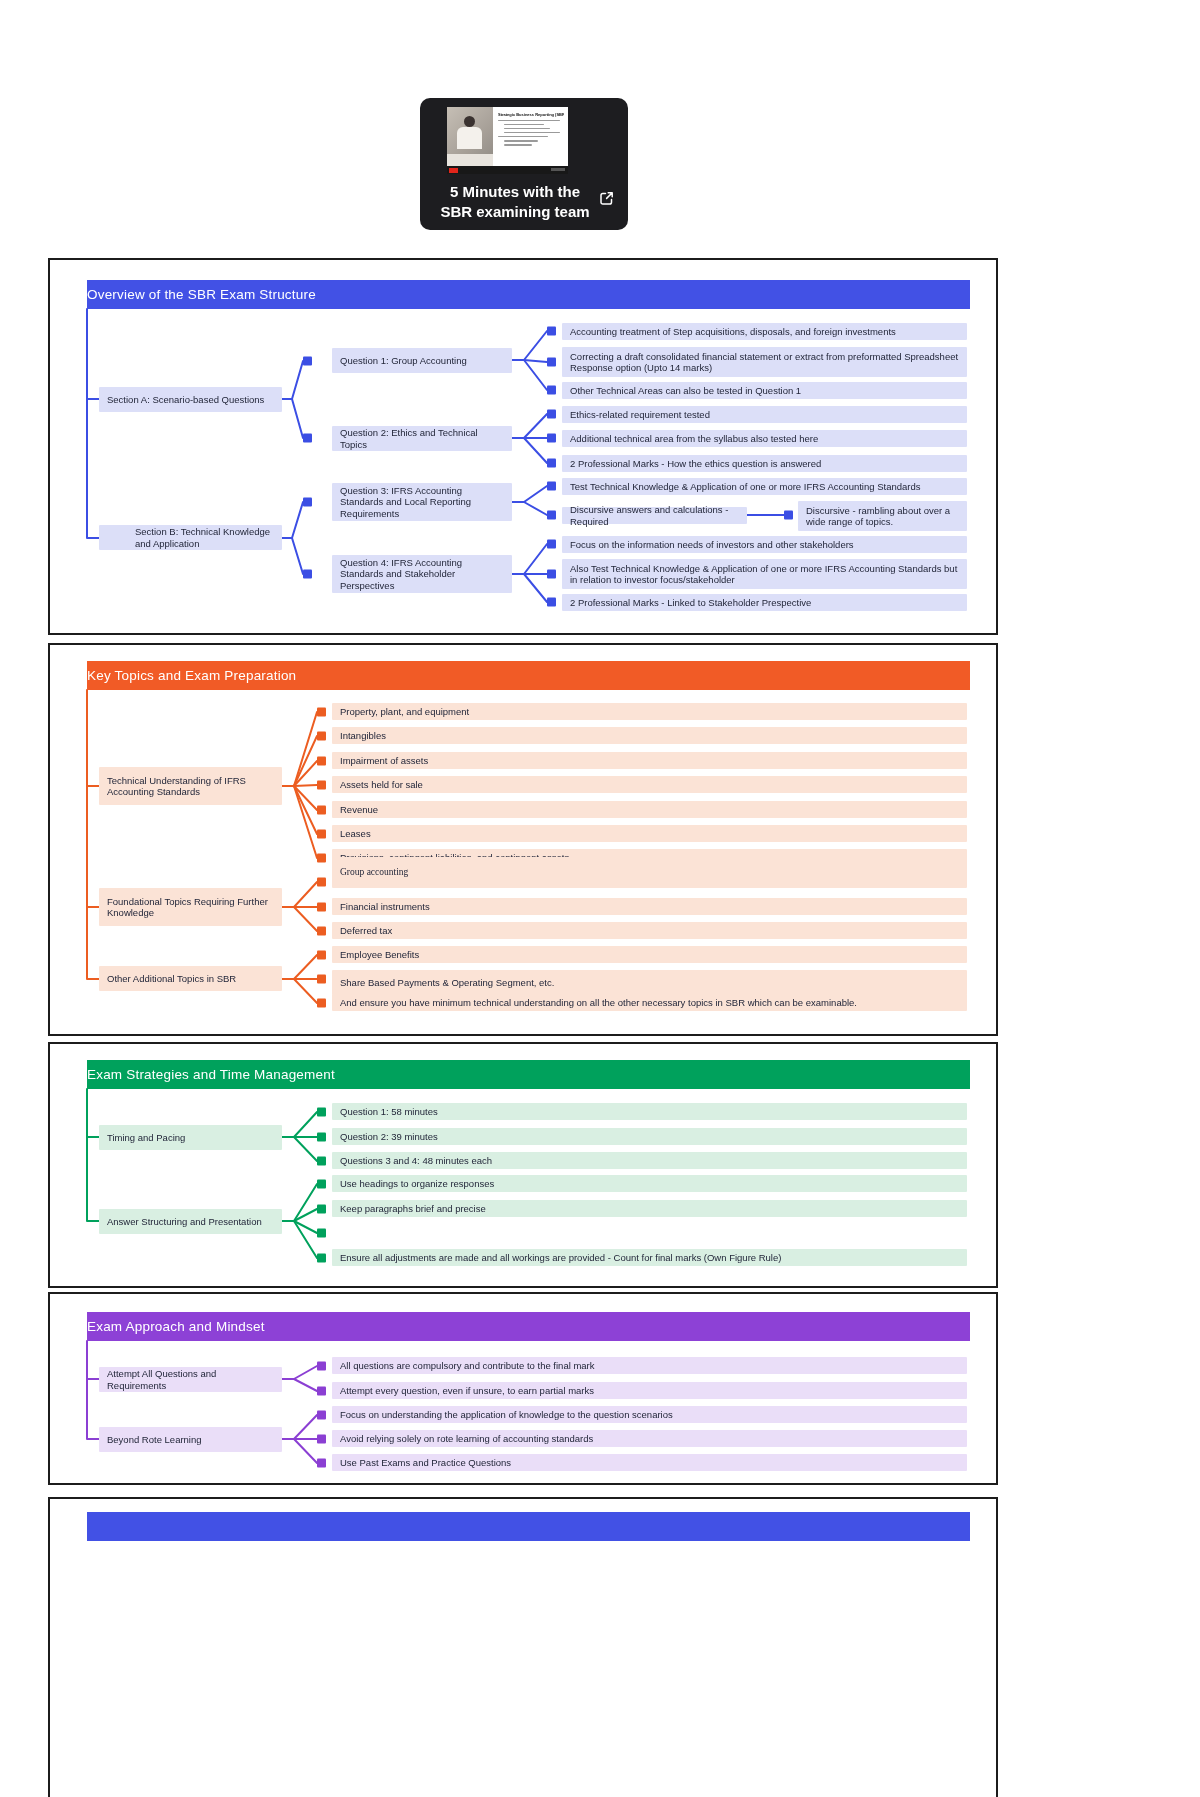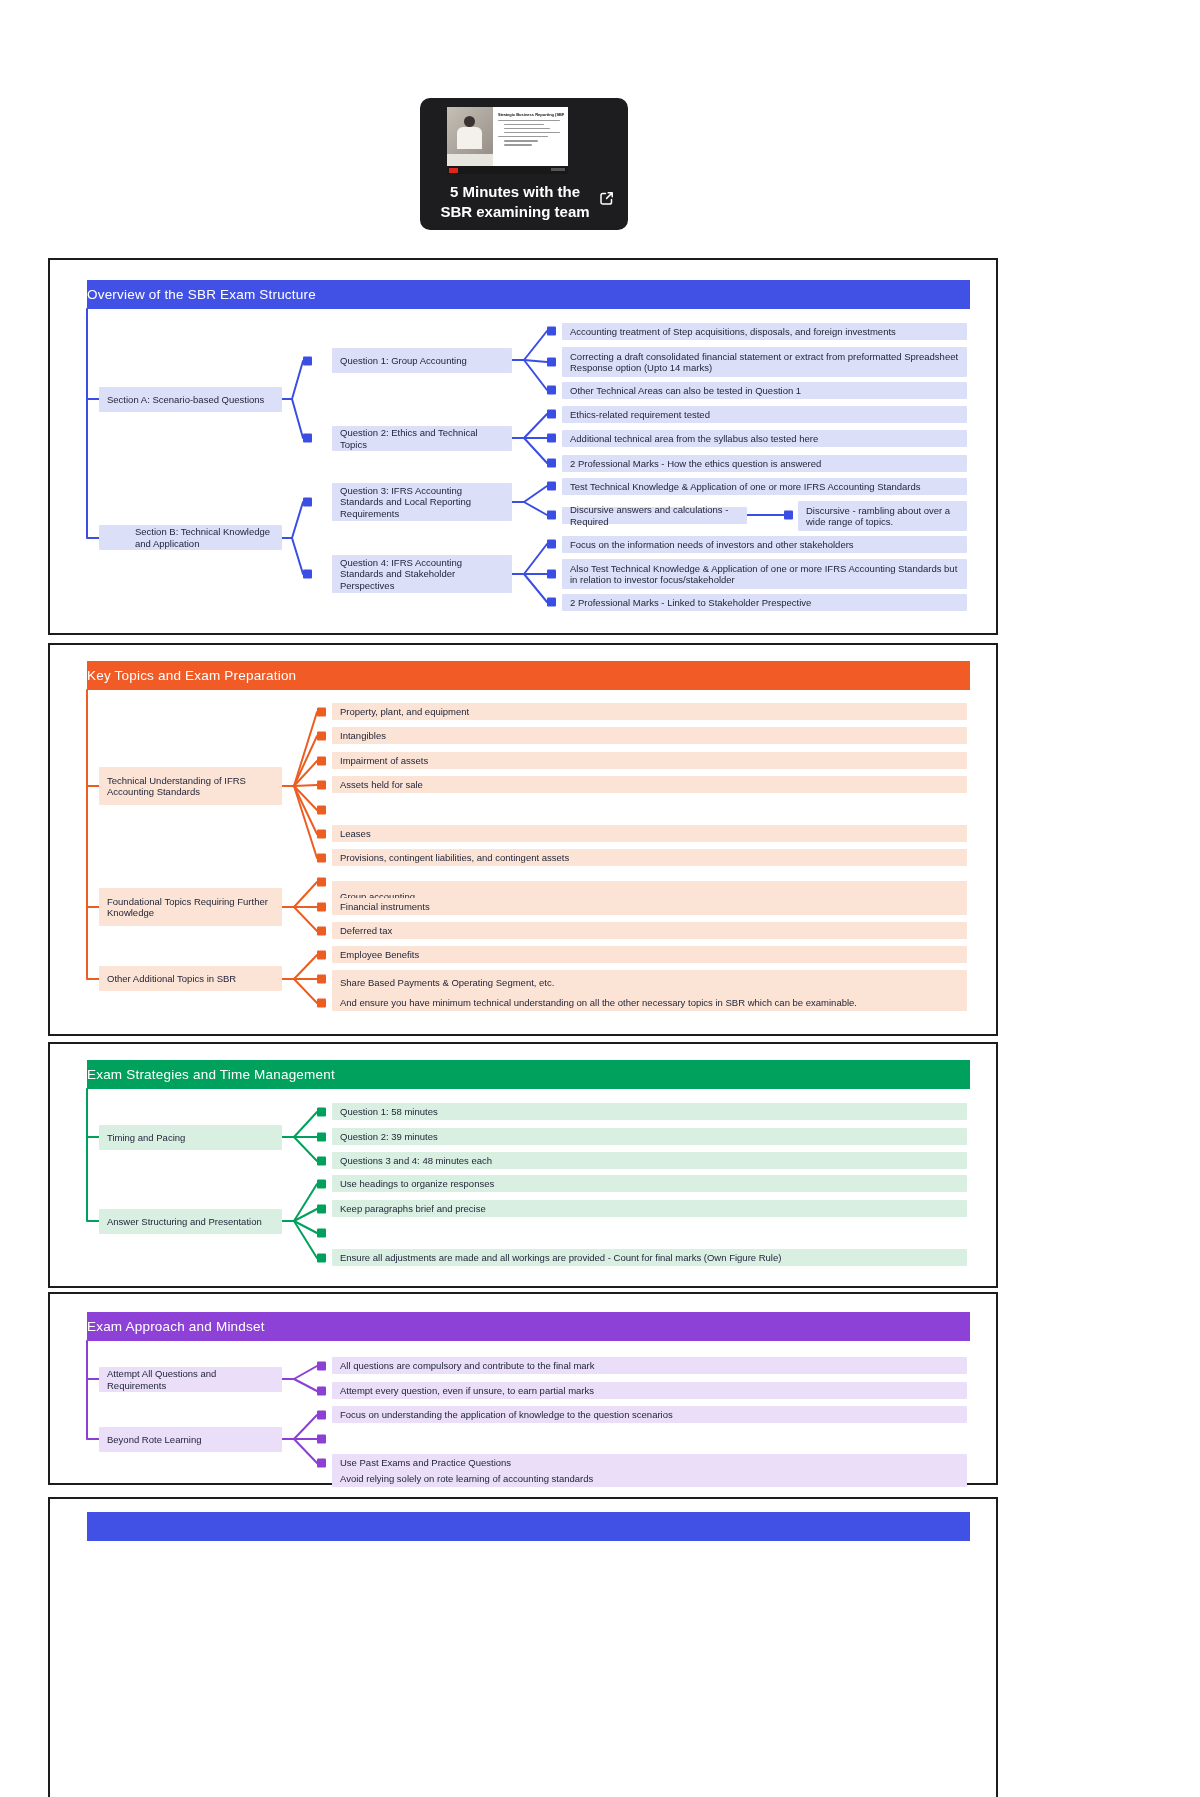--- a/index.html
+++ b/index.html
@@ -179,23 +179,24 @@
       </g>
     </svg>
     <div class="hdr" style="top:16px;background:#f15b26;">Key Topics and Exam Preparation</div>
     <div class="node f2" style="left:49px;top:122px;width:183px;height:38px;">Technical Understanding of IFRS Accounting Standards</div>
     <div class="node f2" style="left:49px;top:243px;width:183px;height:38px;">Foundational Topics Requiring Further Knowledge</div>
     <div class="node f2" style="left:49px;top:321px;width:183px;height:25px;">Other Additional Topics in SBR</div>
     <div class="node f2" style="left:282px;top:58px;width:635px;height:17px;">Property, plant, and equipment</div>
     <div class="node f2" style="left:282px;top:82px;width:635px;height:17px;">Intangibles</div>
     <div class="node f2" style="left:282px;top:107px;width:635px;height:17px;">Impairment of assets</div>
     <div class="node f2" style="left:282px;top:131px;width:635px;height:17px;">Assets held for sale</div>
+    <div class="node f2" style="left:282px;top:156px;width:635px;height:17px;">Revenue</div>
     <div class="node f2" style="left:282px;top:180px;width:635px;height:17px;">Leases</div>
     <div class="node f2" style="left:282px;top:204px;width:635px;height:17px;">Provisions, contingent liabilities, and contingent assets</div>
-    <div class="node f2" style="left:282px;top:236px;width:635px;height:31px;">Group accounting</div>
+    <div class="node f2" style="left:282px;top:212px;width:635px;height:31px;font-family:Liberation Serif, serif;">Group accounting</div>
     <div class="node f2" style="left:282px;top:253px;width:635px;height:17px;">Financial instruments</div>
     <div class="node f2" style="left:282px;top:277px;width:635px;height:17px;">Deferred tax</div>
     <div class="node f2" style="left:282px;top:301px;width:635px;height:17px;">Employee Benefits</div>
     <div class="node f2" style="left:282px;top:325px;width:635px;height:25px;">Share Based Payments &amp; Operating Segment, etc.</div>
     <div class="node f2" style="left:282px;top:349px;width:635px;height:17px;">And ensure you have minimum technical understanding on all the other necessary topics in SBR which can be examinable.</div>
   </div>
 
   <div class="panel" style="top:1042px;height:242px;">
     <svg class="wire" width="946" height="242">
       <g stroke="#00a15c">
@@ -246,21 +247,21 @@
           <rect x="267" y="140.5" width="9" height="9" rx="1"></rect>
         <rect x="267" y="164.5" width="9" height="9" rx="1"></rect>
       </g>
     </svg>
     <div class="hdr" style="top:18px;background:#8d41d6;">Exam Approach and Mindset</div>
     <div class="node f4" style="left:49px;top:73px;width:183px;height:25px;">Attempt All Questions and Requirements</div>
     <div class="node f4" style="left:49px;top:133px;width:183px;height:25px;">Beyond Rote Learning</div>
     <div class="node f4" style="left:282px;top:63px;width:635px;height:17px;">All questions are compulsory and contribute to the final mark</div>
     <div class="node f4" style="left:282px;top:88px;width:635px;height:17px;">Attempt every question, even if unsure, to earn partial marks</div>
     <div class="node f4" style="left:282px;top:112px;width:635px;height:17px;">Focus on understanding the application of knowledge to the question scenarios</div>
-    <div class="node f4" style="left:282px;top:136px;width:635px;height:17px;margin-top:40px;">Avoid relying solely on rote learning of accounting standards</div>
+    <div class="node f4" style="left:282px;top:136px;width:635px;height:17px;">Avoid relying solely on rote learning of accounting standards</div>
     <div class="node f4" style="left:282px;top:160px;width:635px;height:17px;">Use Past Exams and Practice Questions</div>
   </div>
 
   <div class="panel" style="top:1497px;height:300px;border-bottom:none;">
     <div class="hdr" style="top:13px;background:#4251e5;"></div>
   </div>
 
 </div>
 
 </body></html>

